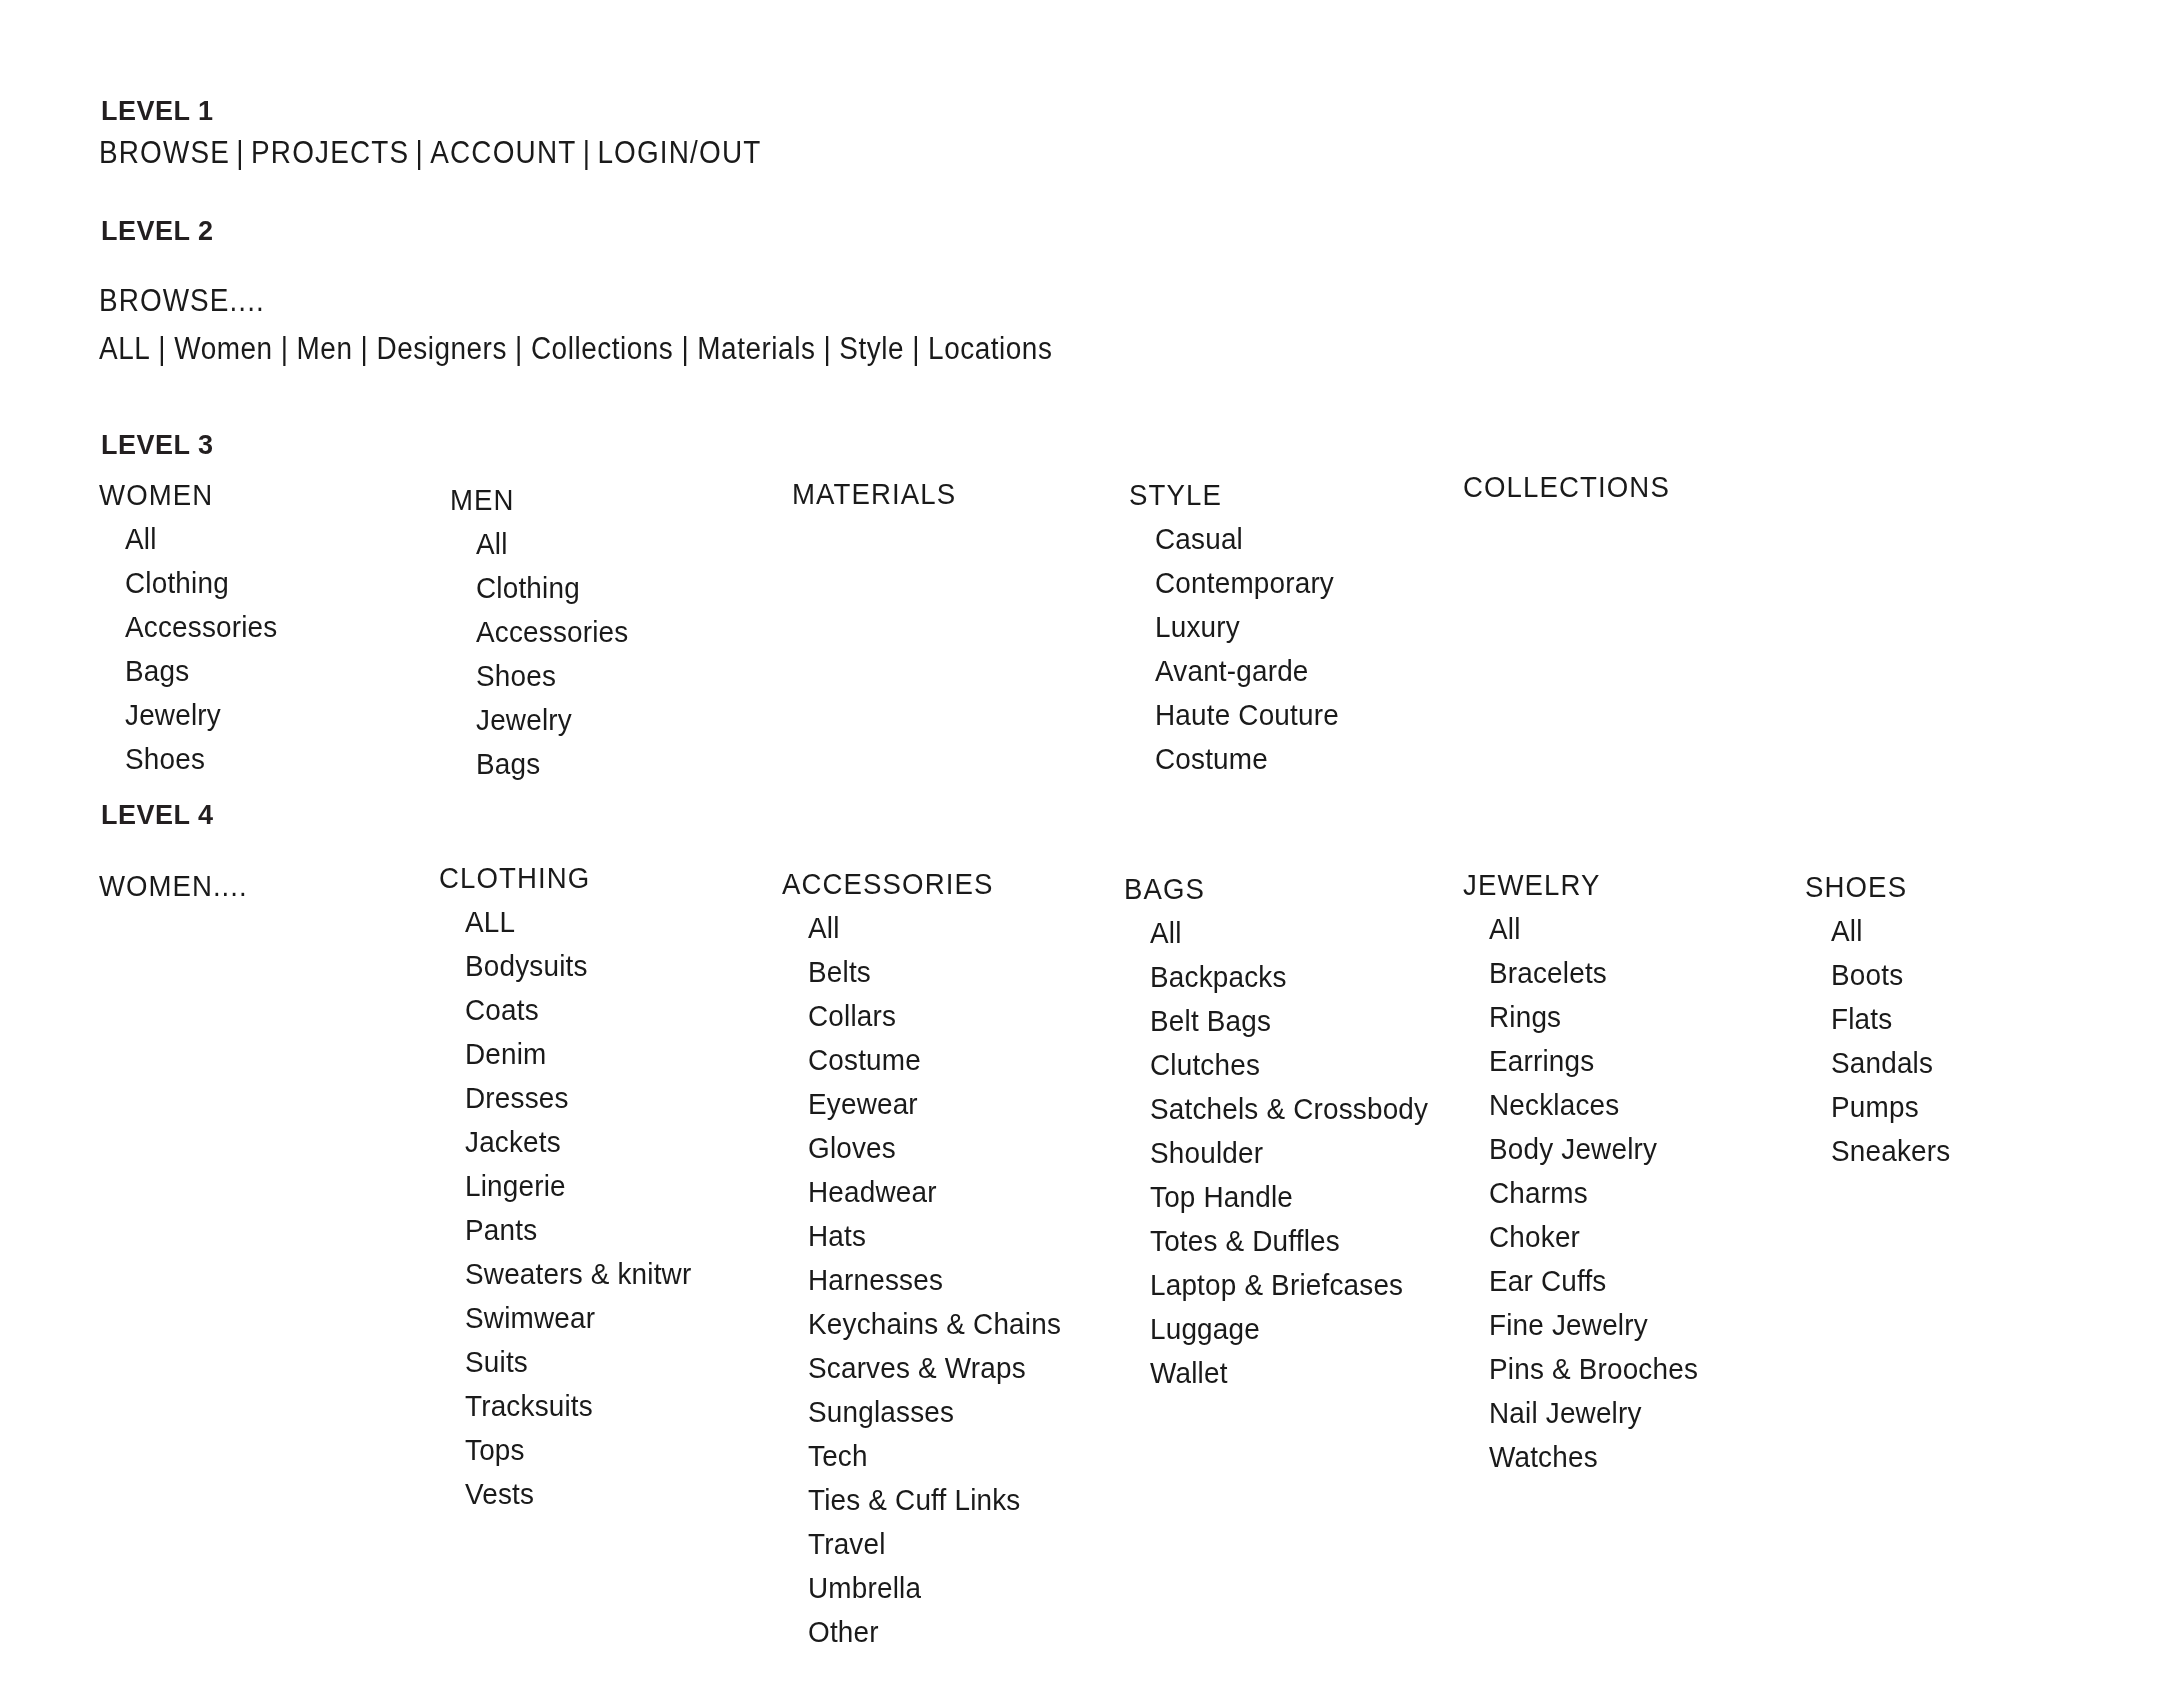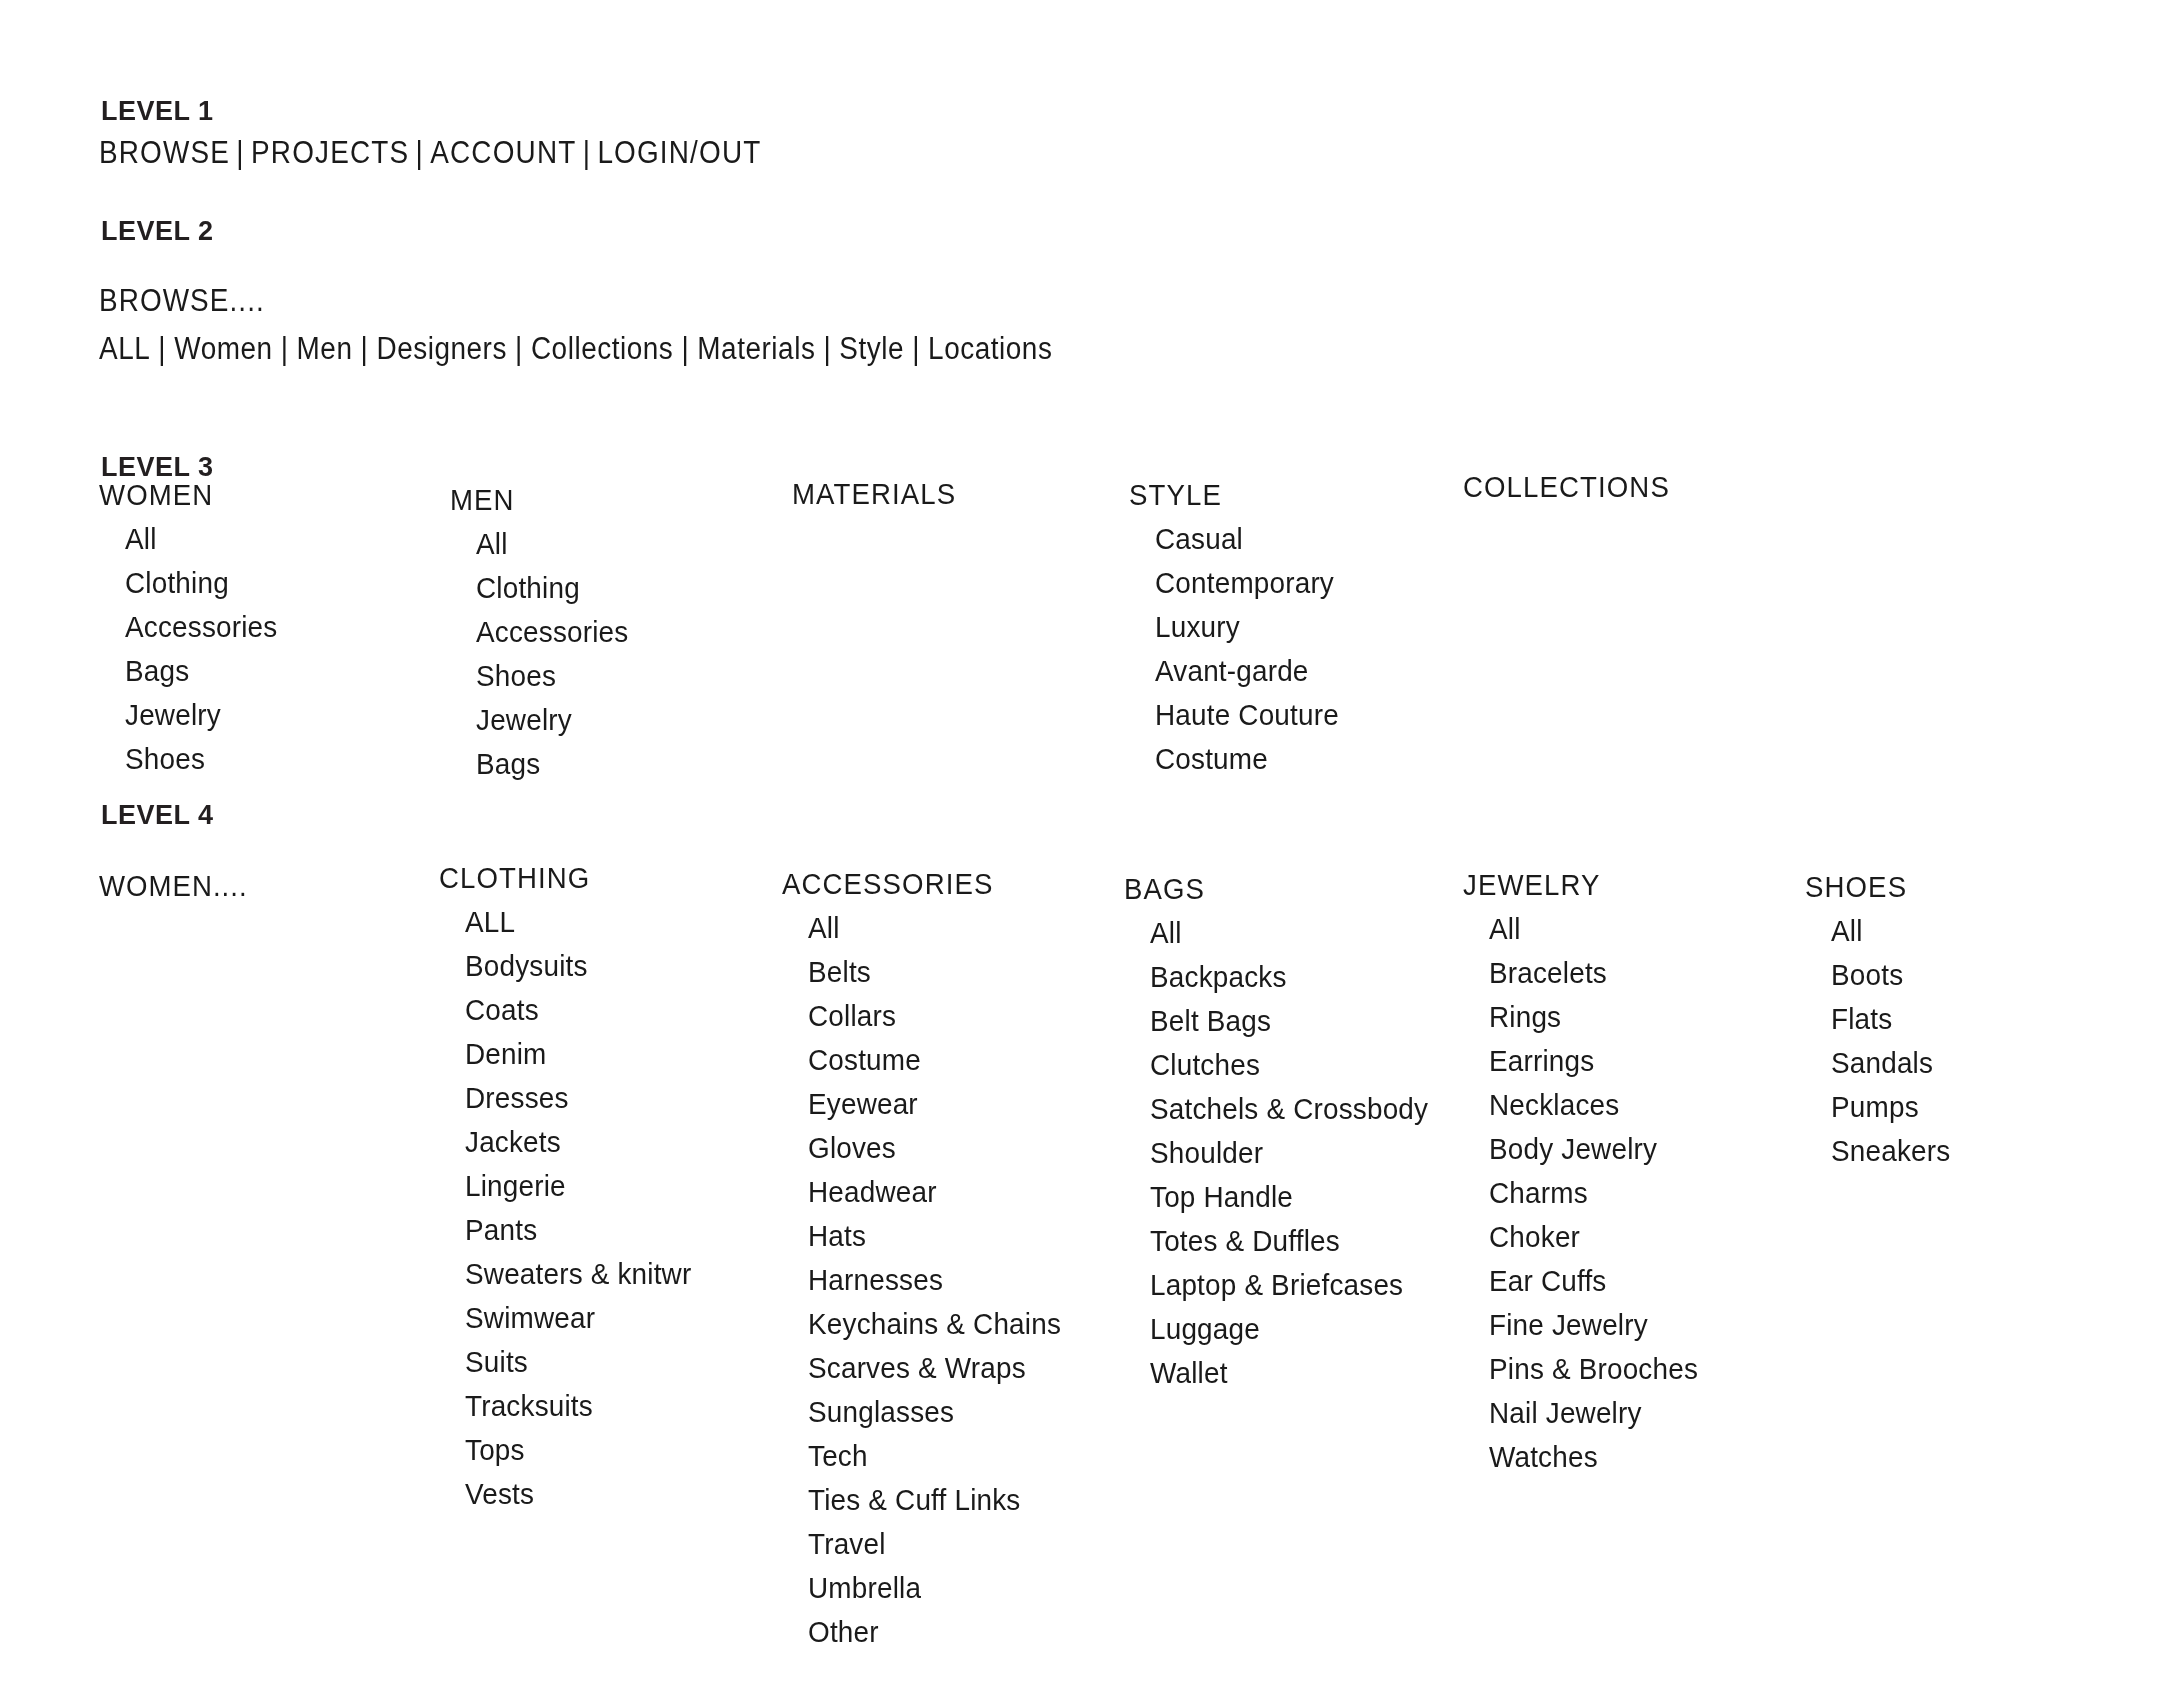--- a/index.html
+++ b/index.html
@@ -132,21 +132,21 @@
   <div class="level-tag" style="left:101px; top:80px;margin-top:16px;">LEVEL 1</div>
 
   <div class="nav-line" id="l1-nav" style="left:99px; top:135px;"><span>BROWSE</span><span class="sep">|</span><span>PROJECTS</span><span class="sep">|</span><span>ACCOUNT</span><span class="sep">|</span><span>LOGIN/OUT</span></div>
 
   <div class="level-tag" style="left:101px; top:216px;text-align:right;">LEVEL 2</div>
 
   <div class="browse-label" style="left:99px; top:283px;">BROWSE....</div>
 
   <div class="crumb-line" id="l2-nav" style="left:99px; top:331px;"><span>ALL</span><span class="sep">|</span><span>Women</span><span class="sep">|</span><span>Men</span><span class="sep">|</span><span>Designers</span><span class="sep">|</span><span>Collections</span><span class="sep">|</span><span>Materials</span><span class="sep">|</span><span>Style</span><span class="sep">|</span><span>Locations</span></div>
 
-  <div class="level-tag" style="left:101px; top:452px;">LEVEL 3</div>
+  <div class="level-tag" style="left:101px; top:430px;">LEVEL 3</div>
 
   <div class="col" id="l3-col-0" style="left:99px; top:473px;">
       <div class="col-head">WOMEN</div>
       <ul class="col-list">
         <li>All</li>
         <li>Clothing</li>
         <li>Accessories</li>
         <li>Bags</li>
         <li>Jewelry</li>
         <li>Shoes</li>

